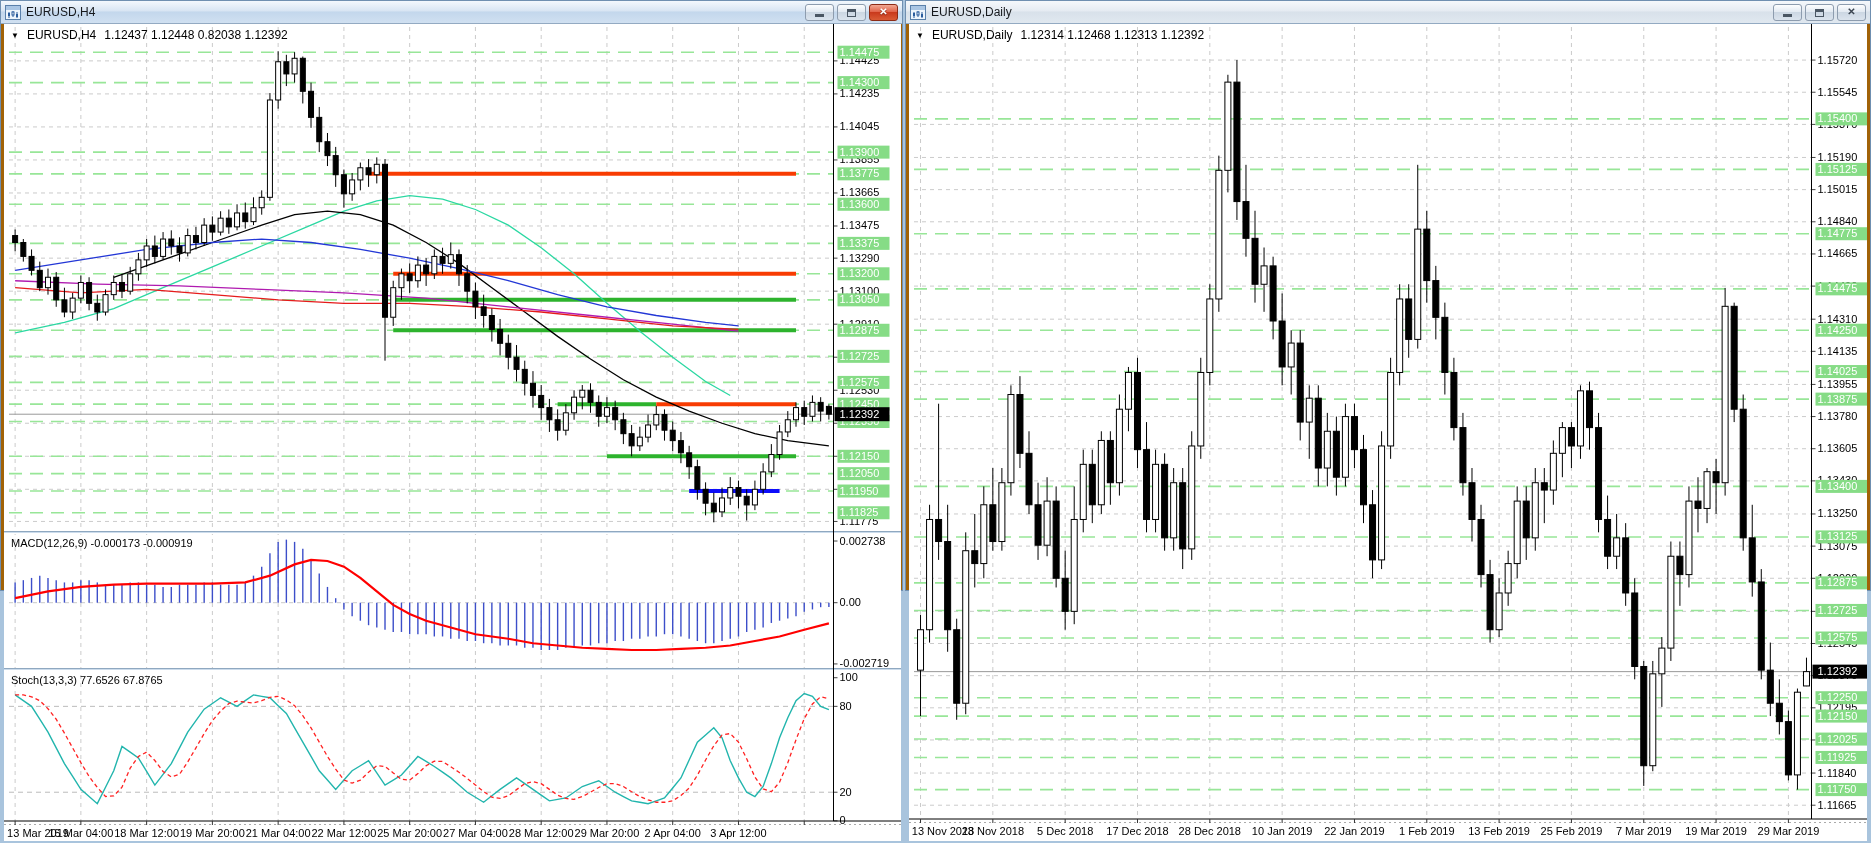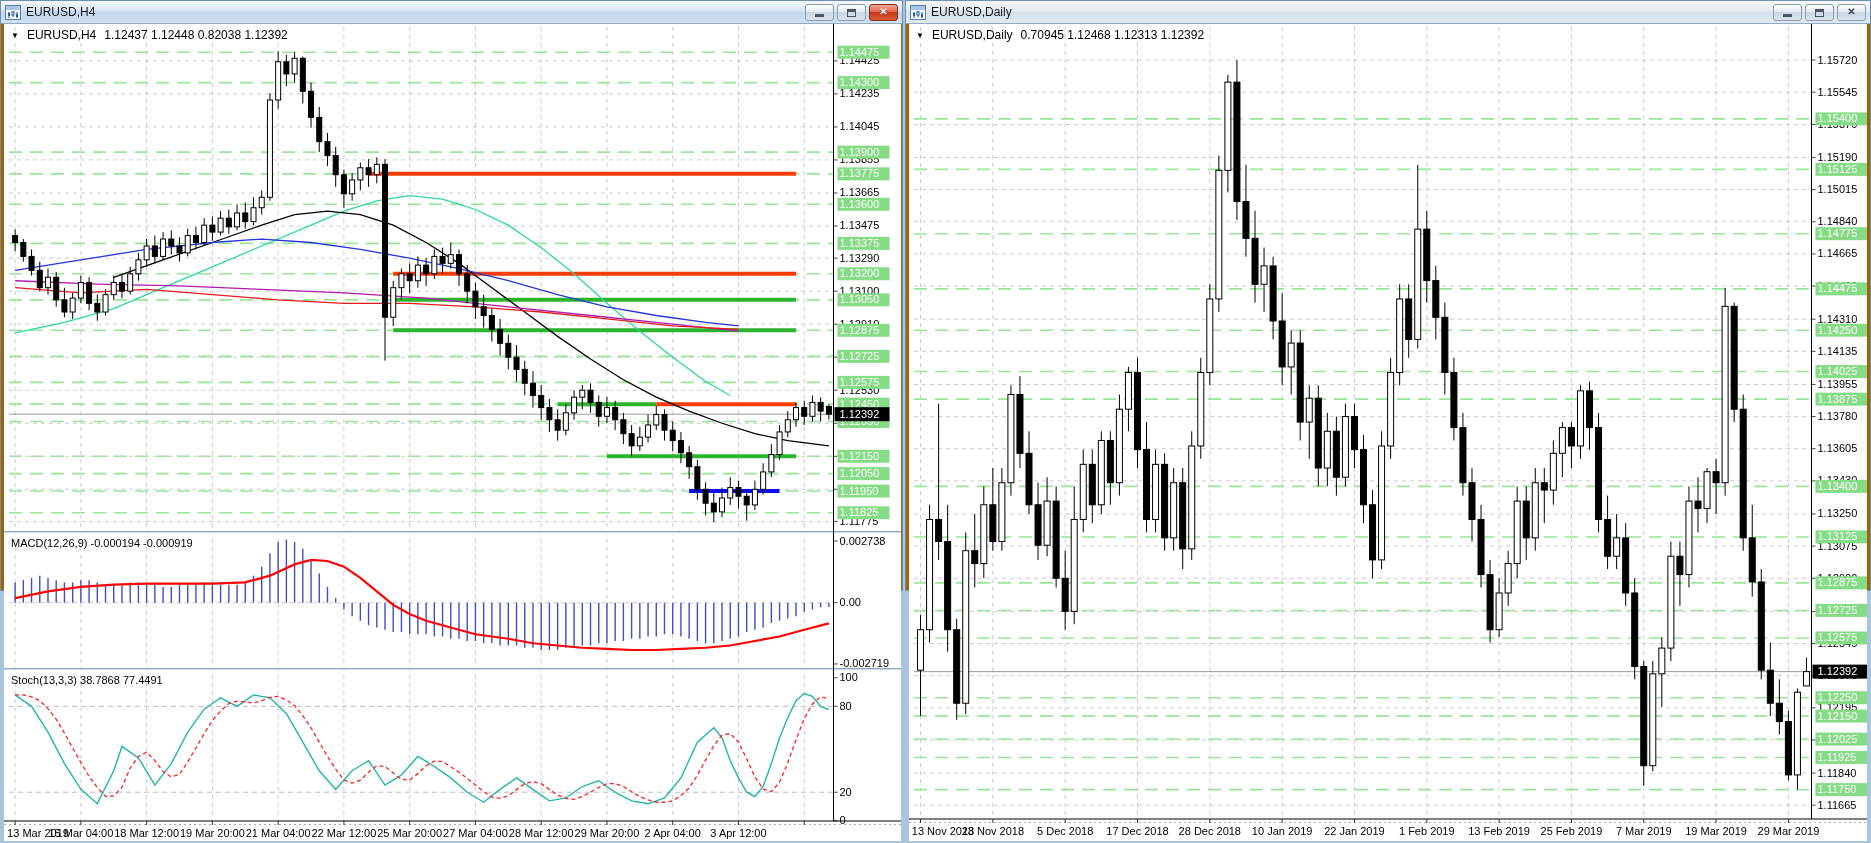--- a/index.html
+++ b/index.html
@@ -579,22 +579,22 @@
           <line x1="734.47" y1="797" x2="734.47" y2="801" stroke="#333"></line>
           <text x="734.47" y="813" font-size="11" fill="#000" text-anchor="middle">3 Apr 12:00</text>
           <line x1="800.23" y1="797" x2="800.23" y2="801" stroke="#333"></line>
         </g>
       </svg>
     <div class="info">
       <span class="arr">▼</span>
       <span>EURUSD,H4</span>
       <span>1.12437 1.12448 0.82038 1.12392</span>
     </div>
-    <div class="paneLabel" id="macd-label">MACD(12,26,9) -0.000194 -0.000919</div>
-    <div class="paneLabel" id="stoch-label">Stoch(13,3,3) 38.7868 77.4491</div>
+    <div class="paneLabel" id="macd-label">MACD(12,26,9) -0.000173 -0.000919</div>
+    <div class="paneLabel" id="stoch-label">Stoch(13,3,3) 77.6526 67.8765</div>
   </div>
 </div>
 
 <div class="win inactive" id="win-right">
   <div class="titlebar">
     <span class="wicon">
       <svg width="16" height="15">
           <rect x="0.5" y="0.5" width="15" height="14" fill="#eef5fc" stroke="#5a80aa"></rect>
           <rect x="1" y="1" width="14" height="4" fill="#aac6e4"></rect>
           <line x1="4" y1="7" x2="4" y2="13" stroke="#2a5c9c"></line>
@@ -995,16 +995,16 @@
           <text x="734.7525252525252" y="811" font-size="11" fill="#000" text-anchor="middle">7 Mar 2019</text>
           <line x1="807.0757575757575" y1="795" x2="807.0757575757575" y2="799" stroke="#333"></line>
           <text x="807.0757575757575" y="811" font-size="11" fill="#000" text-anchor="middle">19 Mar 2019</text>
           <line x1="879.3989898989898" y1="795" x2="879.3989898989898" y2="799" stroke="#333"></line>
           <text x="879.3989898989898" y="811" font-size="11" fill="#000" text-anchor="middle">29 Mar 2019</text>
         </g>
       </svg>
     <div class="info">
       <span class="arr">▼</span>
       <span>EURUSD,Daily</span>
-      <span>0.70945 1.12468 1.12313 1.12392</span>
+      <span>1.12314 1.12468 1.12313 1.12392</span>
     </div>
   </div>
 </div>
 
 </body></html>

